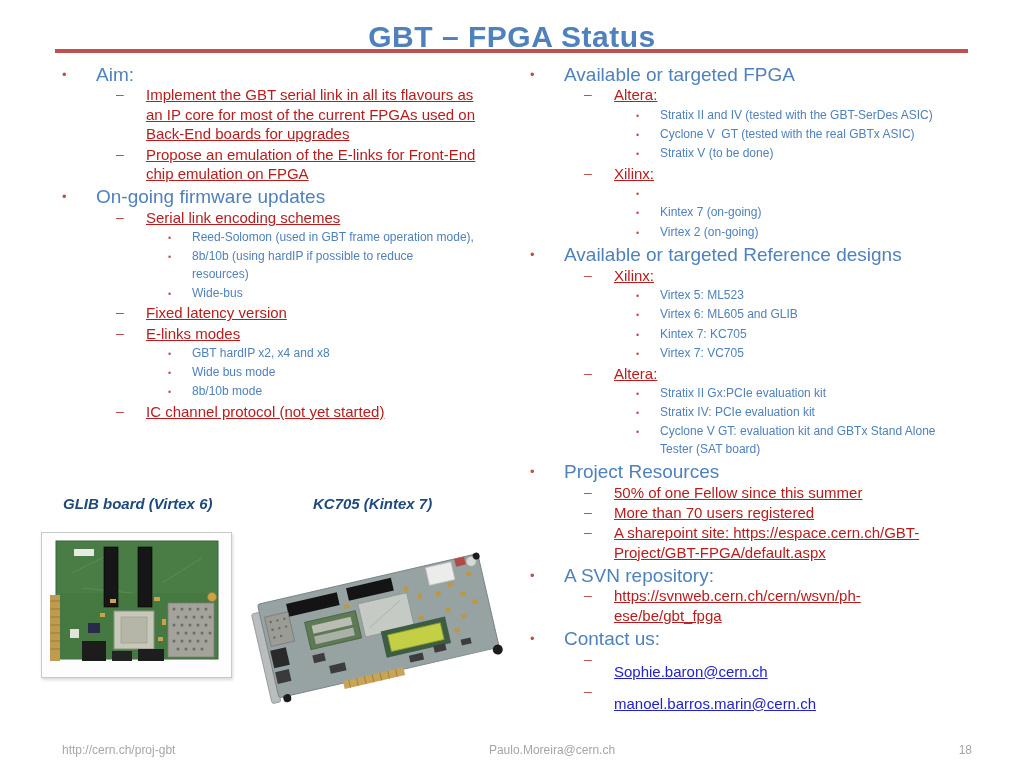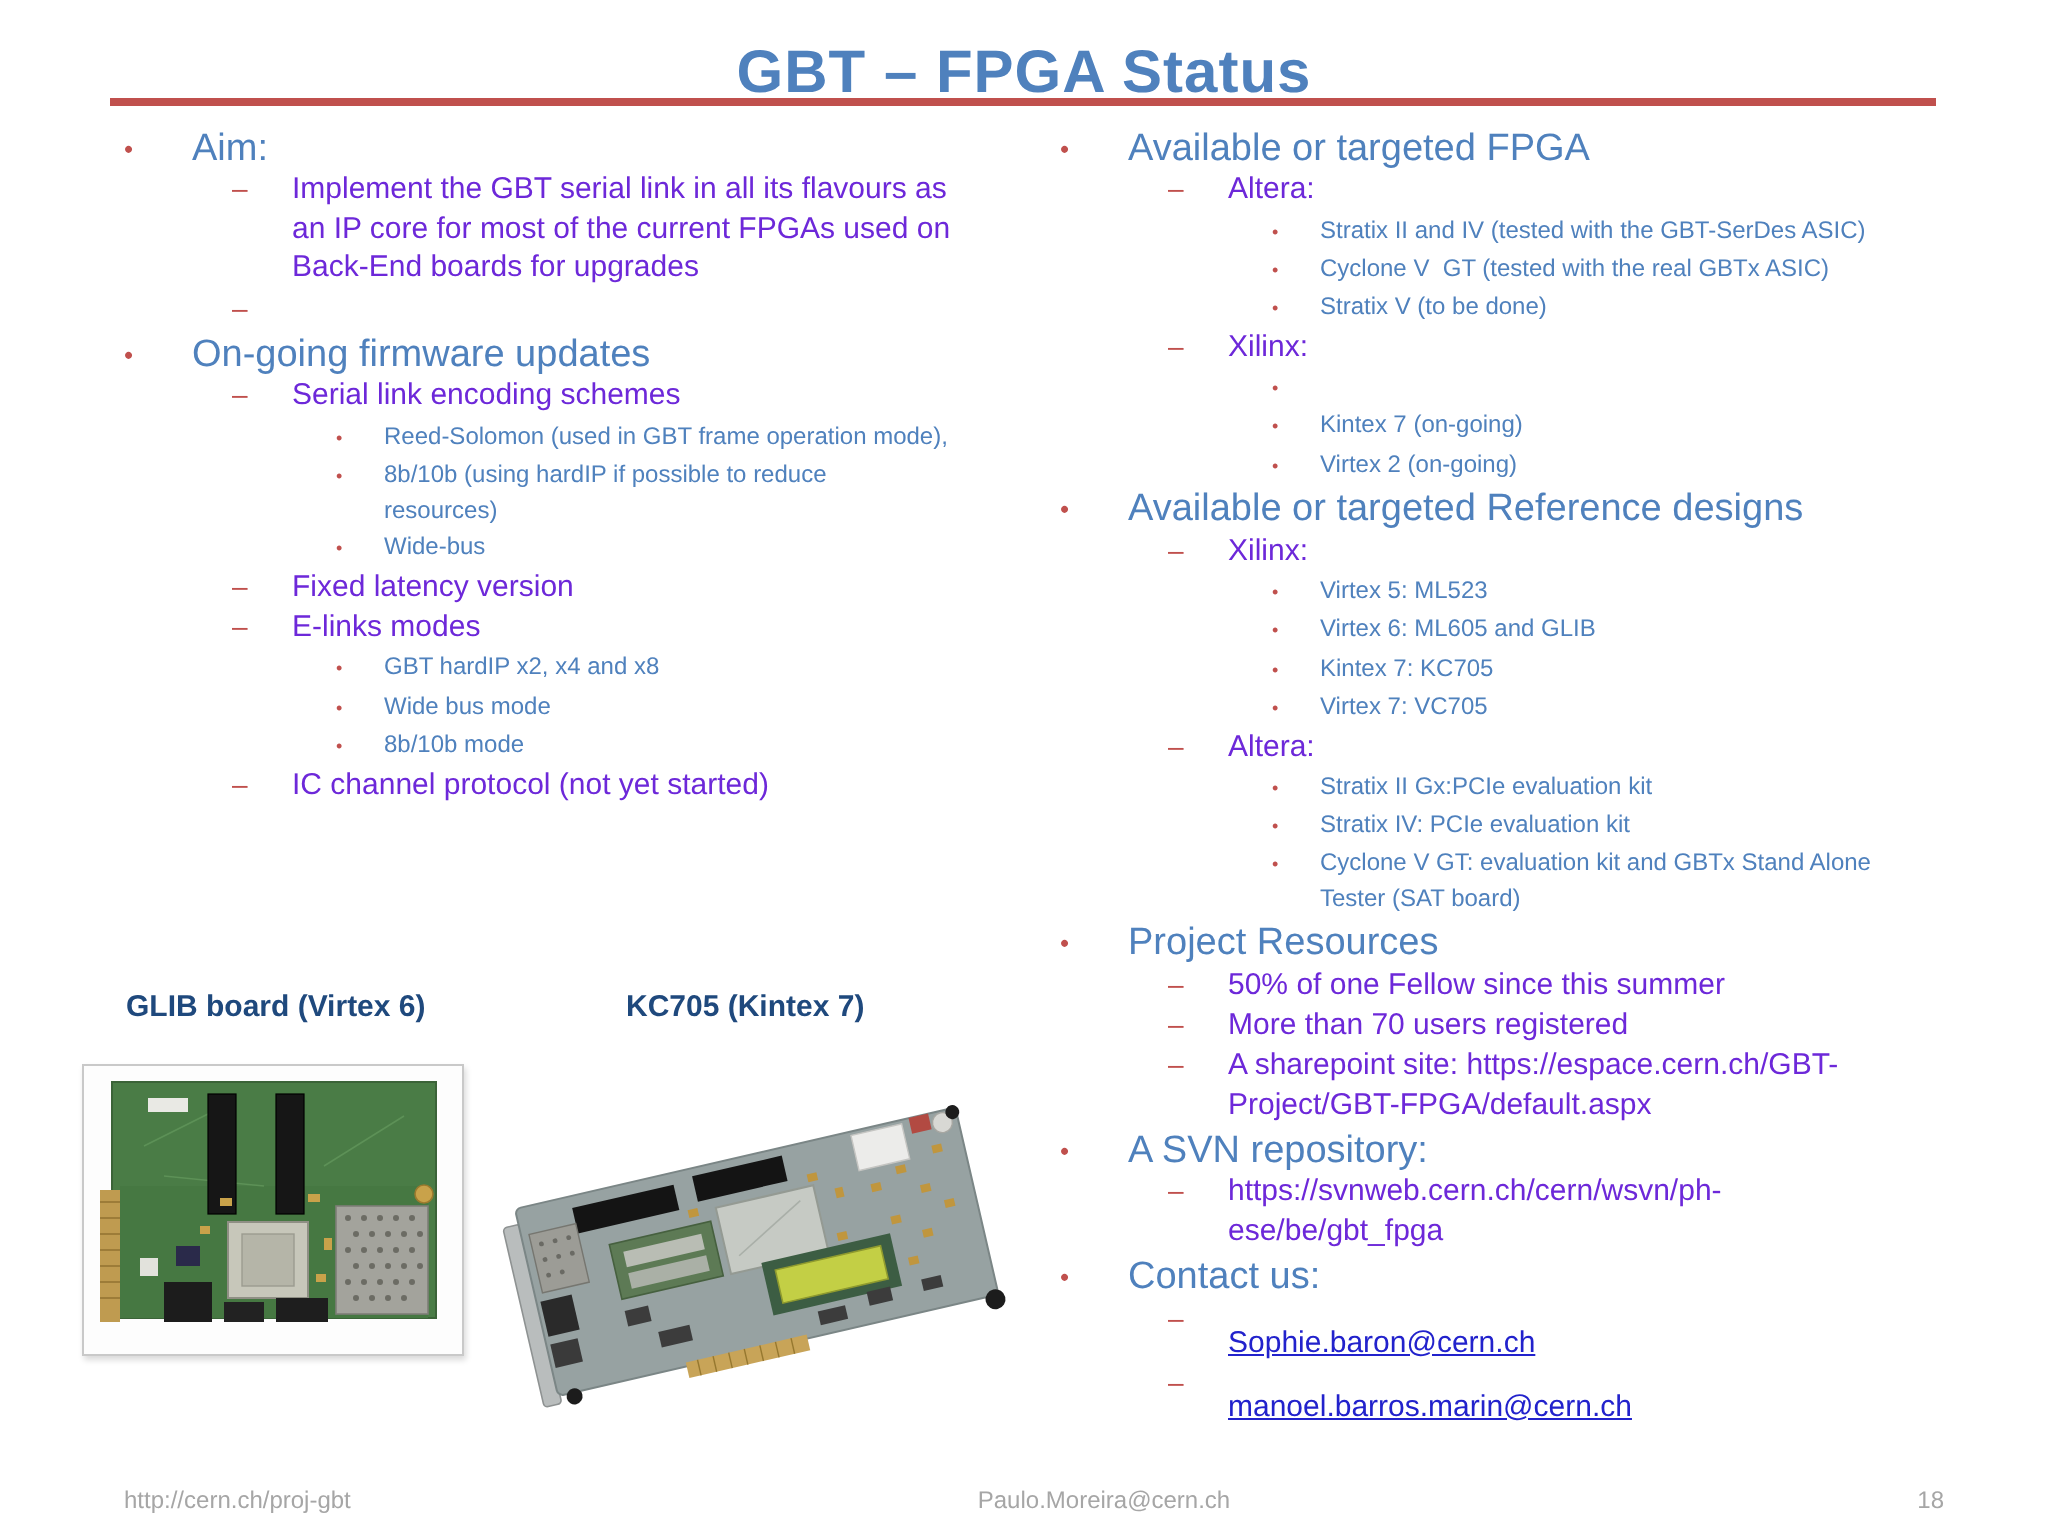--- a/index.html
+++ b/index.html
@@ -17,29 +17,29 @@
   .row { display:flex; align-items:flex-start; }
   .row .bullet { color:#c0504d; flex:none; }
   .row .text { white-space:pre-wrap; }
 
   .l1 { margin-top:2.5px; margin-bottom:0.5px; }
   .l1 .bullet { width:36px; font-size:13px; line-height:21px; padding-left:2px; }
   .l1 .text { font-size:19px; line-height:21px; color:#4f81bd; }
 
   .l2 { padding-left:56px; margin:0.75px 0; }
   .l2 .bullet { width:30px; font-size:14px; line-height:19.5px; }
-  .l2 .text { font-size:15px; line-height:19.5px; color:#6d28d9; }
+  .l2 .text { font-size:15px; line-height:19.5px; color:#b91c1c;text-decoration:underline; }
 
   .l3 { padding-left:108px; margin:0.25px 0; }
   .l3 .bullet { width:24px; font-size:9px; line-height:18px; padding-top:1px; }
   .l3 .text { font-size:12px; line-height:18px; color:#4f81bd; }
 
   .text.link { color:#2222cc; text-decoration:underline; cursor:pointer;margin-top:12px; }
 
-  .caption { position:absolute; font-size:15px; font-weight:600; color:#1f497d; }
+  .caption { position:absolute; font-size:15px; font-weight:600; color:#1f497d;font-style:italic; }
   .caption-glib  { left:63px;  top:495px; }
   .caption-kc705 { left:313px; top:495px; }
 
   .glib-frame { position:absolute; left:41px; top:532px; width:191px; height:146px;
                 background:#fdfdfd; border:1px solid #c9c9c9; box-shadow:1px 2px 3px rgba(0,0,0,0.15); }
   .kc705-photo { position:absolute; left:250px; top:534px; width:254px; height:172px; }
 
   .footer { position:absolute; top:743px; left:0; width:1024px; font-size:12px; color:#a6a6a6; }
   .footer .f-left   { position:absolute; left:62px; }
   .footer .f-center { position:absolute; left:0; width:1024px; text-align:center;margin-left:40px; }
@@ -60,20 +60,22 @@
           <span class="text">Aim:</span>
         </div>
         <div class="row l2">
           <span class="bullet">–</span>
           <span class="text">Implement the GBT serial link in all its flavours as
 an IP core for most of the current FPGAs used on
 Back-End boards for upgrades</span>
         </div>
         <div class="row l2">
           <span class="bullet">–</span>
+          <span class="text">Propose an emulation of the E-links for Front-End
+chip emulation on FPGA</span>
         </div>
         <div class="row l1">
           <span class="bullet">•</span>
           <span class="text">On-going firmware updates</span>
         </div>
         <div class="row l2">
           <span class="bullet">–</span>
           <span class="text">Serial link encoding schemes</span>
         </div>
         <div class="row l3">

